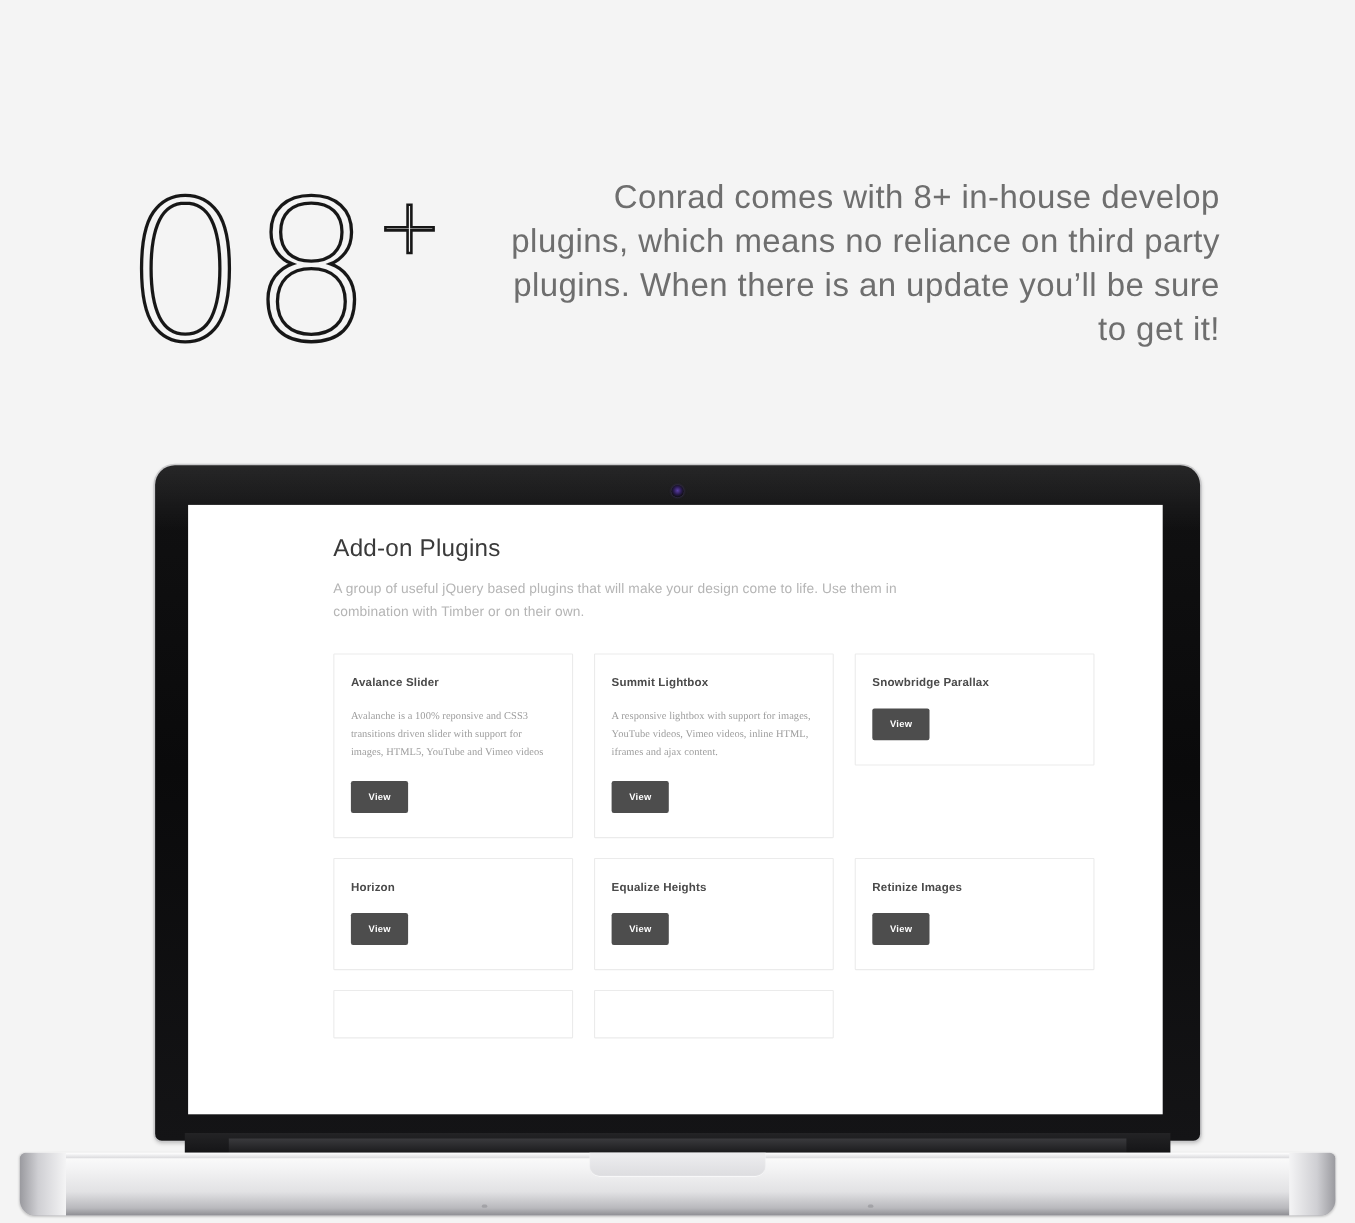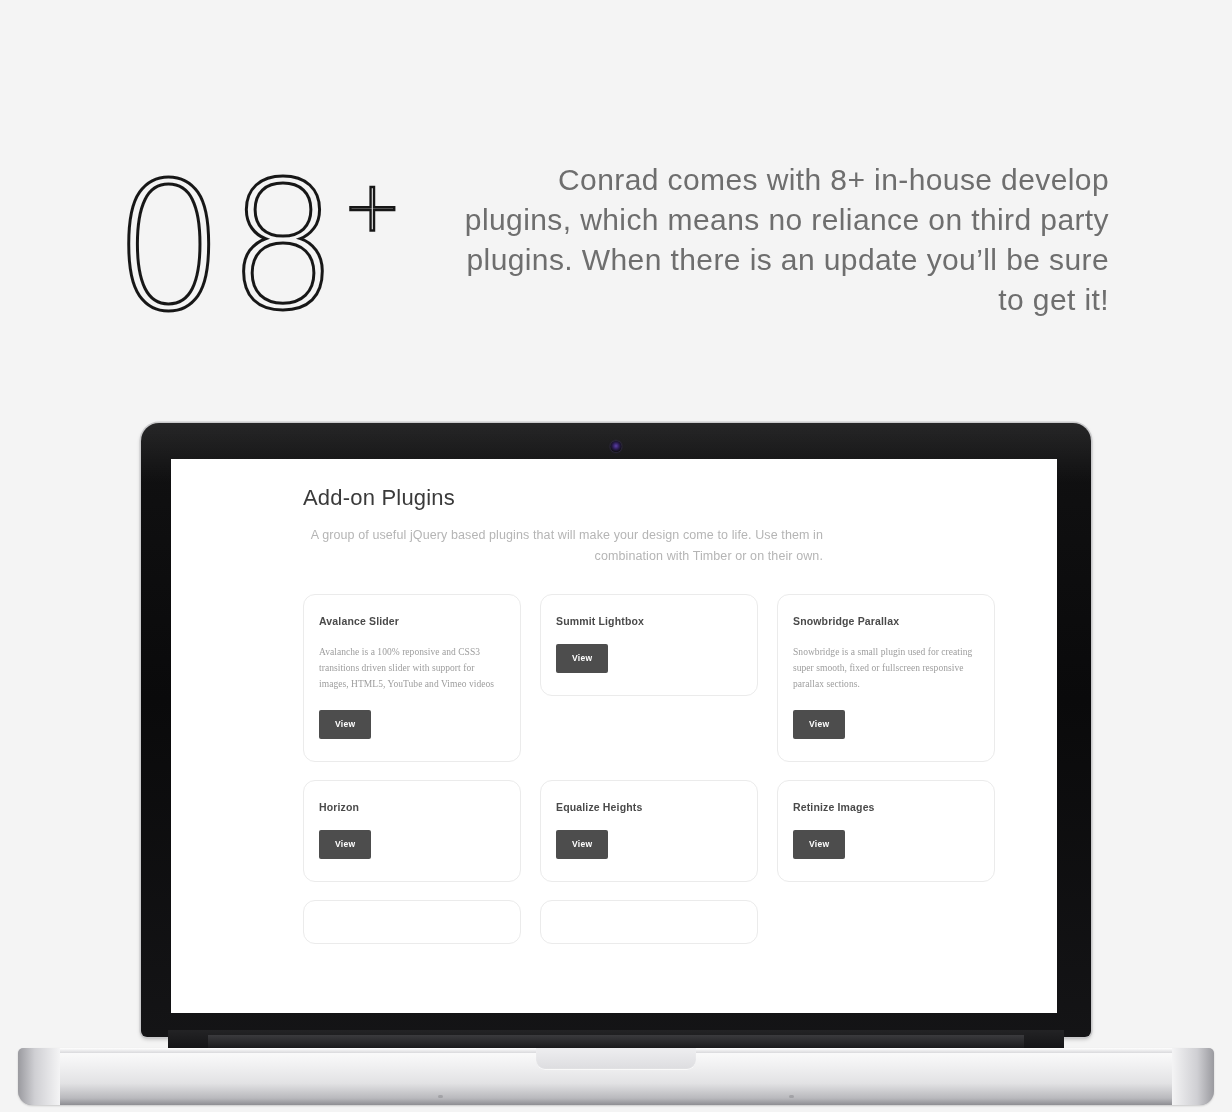--- a/index.html
+++ b/index.html
@@ -122,39 +122,38 @@
     margin: 0 0 14px 0;
     letter-spacing: 0.2px;
   }
   .page-sub {
     font-size: 12.5px;
     line-height: 21px;
     color: #b5b5b5;
     margin: 0;
     max-width: 520px;
     letter-spacing: 0.1px;
-    text-align: right;
   }
 
   .grid {
     margin-top: 27px;
     padding-left: 96px;
     display: flex;
     flex-wrap: wrap;
     gap: 18px 19px;
     width: 790px;
     align-items: flex-start;
   }
   .card {
     width: 218px;
     box-sizing: border-box;
     border: 1px solid #ebebeb;
     background: #fff;
     padding: 20px 15px 22px 15px;
-    border-radius: 12px;
+    border-radius: 1px;
   }
   .card-title {
     font-size: 10.5px;
     font-weight: bold;
     color: #4a4a4a;
     margin: 0 0 17px 0;
     letter-spacing: 0.15px;
   }
   .card-body {
     font-size: 9.5px;
@@ -278,26 +277,26 @@
         <div class="grid">
 
           <div class="card">
             <h3 class="card-title">Avalance Slider</h3>
             <p class="card-body">Avalanche is a 100% reponsive and CSS3 transitions driven slider with support for images, HTML5, YouTube and Vimeo videos</p>
             <button class="view-btn">View</button>
           </div>
 
           <div class="card">
             <h3 class="card-title">Summit Lightbox</h3>
+            <p class="card-body">A responsive lightbox with support for images, YouTube videos, Vimeo videos, inline HTML, iframes and ajax content.</p>
             <button class="view-btn">View</button>
           </div>
 
           <div class="card">
             <h3 class="card-title">Snowbridge Parallax</h3>
-            <p class="card-body">Snowbridge is a small plugin used for creating super smooth, fixed or fullscreen responsive parallax sections.</p>
             <button class="view-btn">View</button>
           </div>
 
           <div class="card">
             <h3 class="card-title">Horizon</h3>
             <button class="view-btn">View</button>
           </div>
 
           <div class="card">
             <h3 class="card-title">Equalize Heights</h3>

